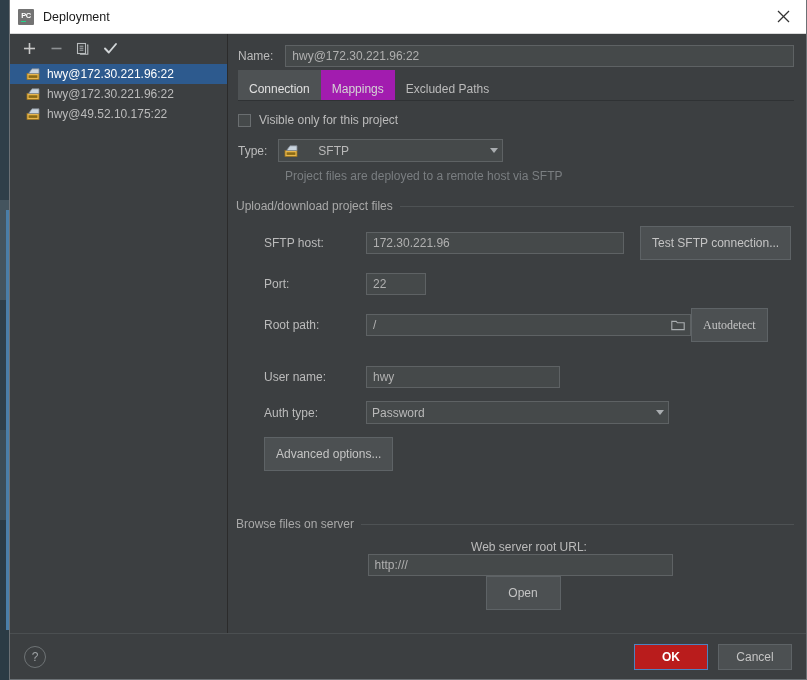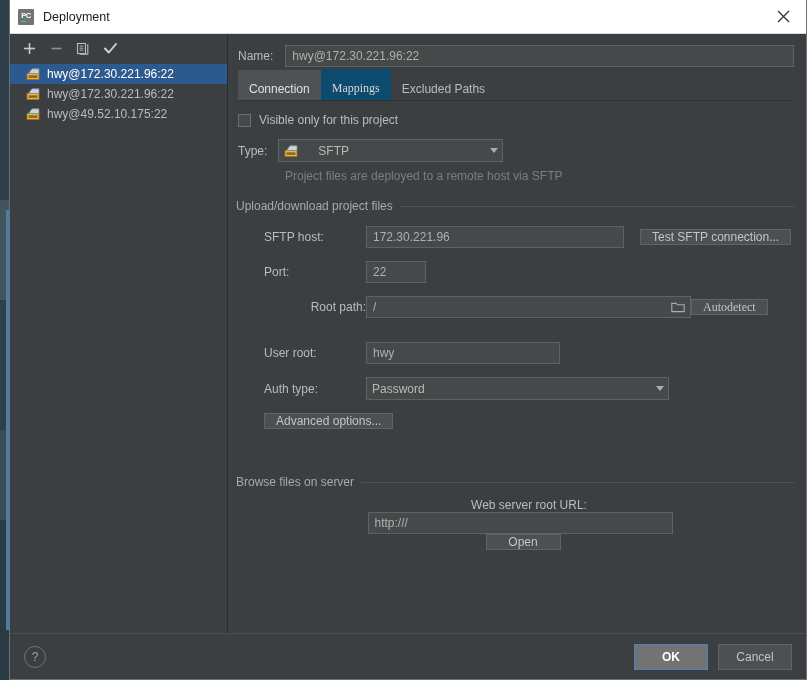--- a/index.html
+++ b/index.html
@@ -134,21 +134,21 @@
   #tabs {
     display: flex; align-items: flex-end; height: 24px;
     border-bottom: 1px solid #2f3234; margin-bottom: 0px;
   }
   .tab {
     font-size: 12px; color: #bbbbbb; padding: 11px 10px 4px 10px;
     cursor: pointer; font-family: "Liberation Sans", sans-serif;
     border: 1px solid transparent; border-bottom: none;
   }
   .tab.active { background: #4e5254; color: #e0e0e0; }
-  .tab.hover  { background: #0c4a6e; color: #d5d5d5; font-family: Liberation Serif, serif; }
+  .tab.hover  { background: #a21caf; color: #d5d5d5; }
 
   #conn-pane { padding-top: 12px; }
 
   
   .cbox {
     width: 13px; height: 13px; background: #45494a; border: 1px solid #6a6e70;
     display: inline-flex; align-items: center; justify-content: center; flex: none;
   }
   .cbox.checked:after {
     content: ""; width: 7px; height: 4px;
@@ -179,26 +179,26 @@
   }
   .group .gtitle {
     font-size: 12px; color: #a9a9a9; white-space: nowrap;
     font-family: "Liberation Sans", sans-serif;
   }
   .group .gline { flex: 1; height: 1px; background: #4e5254; }
 
   
   .btn {
     background: #4c5052; border: 1px solid #5e6366; color: #c4c4c4;
-    font-size: 12px; height: 16px; padding: 0 11px;
+    font-size: 12px; height: 34px; padding: 0 11px;
     display: inline-flex; align-items: center; justify-content: center;
     cursor: pointer; font-family: "Liberation Sans", sans-serif; white-space: nowrap;
   }
   .btn.primary {
-    background: #737373; border: 1px solid #4c82c0; color: #ffffff; font-weight: bold;
+    background: #b91c1c; border: 1px solid #4c82c0; color: #ffffff; font-weight: bold;
   }
 
   .frow { display: flex; align-items: center; margin-bottom: 13px; }
   .flabel { width: 128px; font-size: 12px; color: #bbbbbb; flex: none;
             font-family: "Liberation Sans", sans-serif; }
 
   
   #footer {
     height: 46px; min-height: 46px; background: #3c3f41;
     border-top: 1px solid #4b4f51;
@@ -339,33 +339,33 @@
           <span class="flabel" style="padding-left:26px;">SFTP host:</span>
           <div class="tfield" style="width:258px;">172.30.221.96</div>
           <div class="btn" style="margin-left:16px;">Test SFTP connection...</div>
         </div>
 
         <div class="frow">
           <span class="flabel" style="padding-left:26px;">Port:</span>
           <div class="tfield" style="width:60px;">22</div>
         </div>
 
-        <div class="frow" style="margin-bottom:24px;text-align:right;">
+        <div class="frow" style="margin-bottom:24px;">
           <span class="flabel" style="padding-left:26px;">Root path:</span>
           <div class="tfield" style="width:325px; position:relative;">
             <span>/</span>
             <svg width="14" height="12" style="position:absolute; right:5px; top:4px;" viewBox="0 0 14 12">
               <path d="M0.8 2.4 L5.2 2.4 L6.4 3.8 L13.2 3.8 L13.2 10.6 L0.8 10.6 Z" fill="none" stroke="#a9adb0" stroke-width="1.1"></path>
             </svg>
           </div>
           <div class="btn" style="margin-left:0;font-family:Liberation Serif, serif;">Autodetect</div>
         </div>
 
         <div class="frow">
-          <span class="flabel" style="padding-left:26px;">User root:</span>
+          <span class="flabel" style="padding-left:26px;">User name:</span>
           <div class="tfield" style="width:194px;">hwy</div>
         </div>
 
         <div class="frow">
           <span class="flabel" style="padding-left:26px;">Auth type:</span>
           <div class="combo" style="width:303px;">
             <span>Password</span>
             <span class="caret"></span>
           </div>
         </div>

